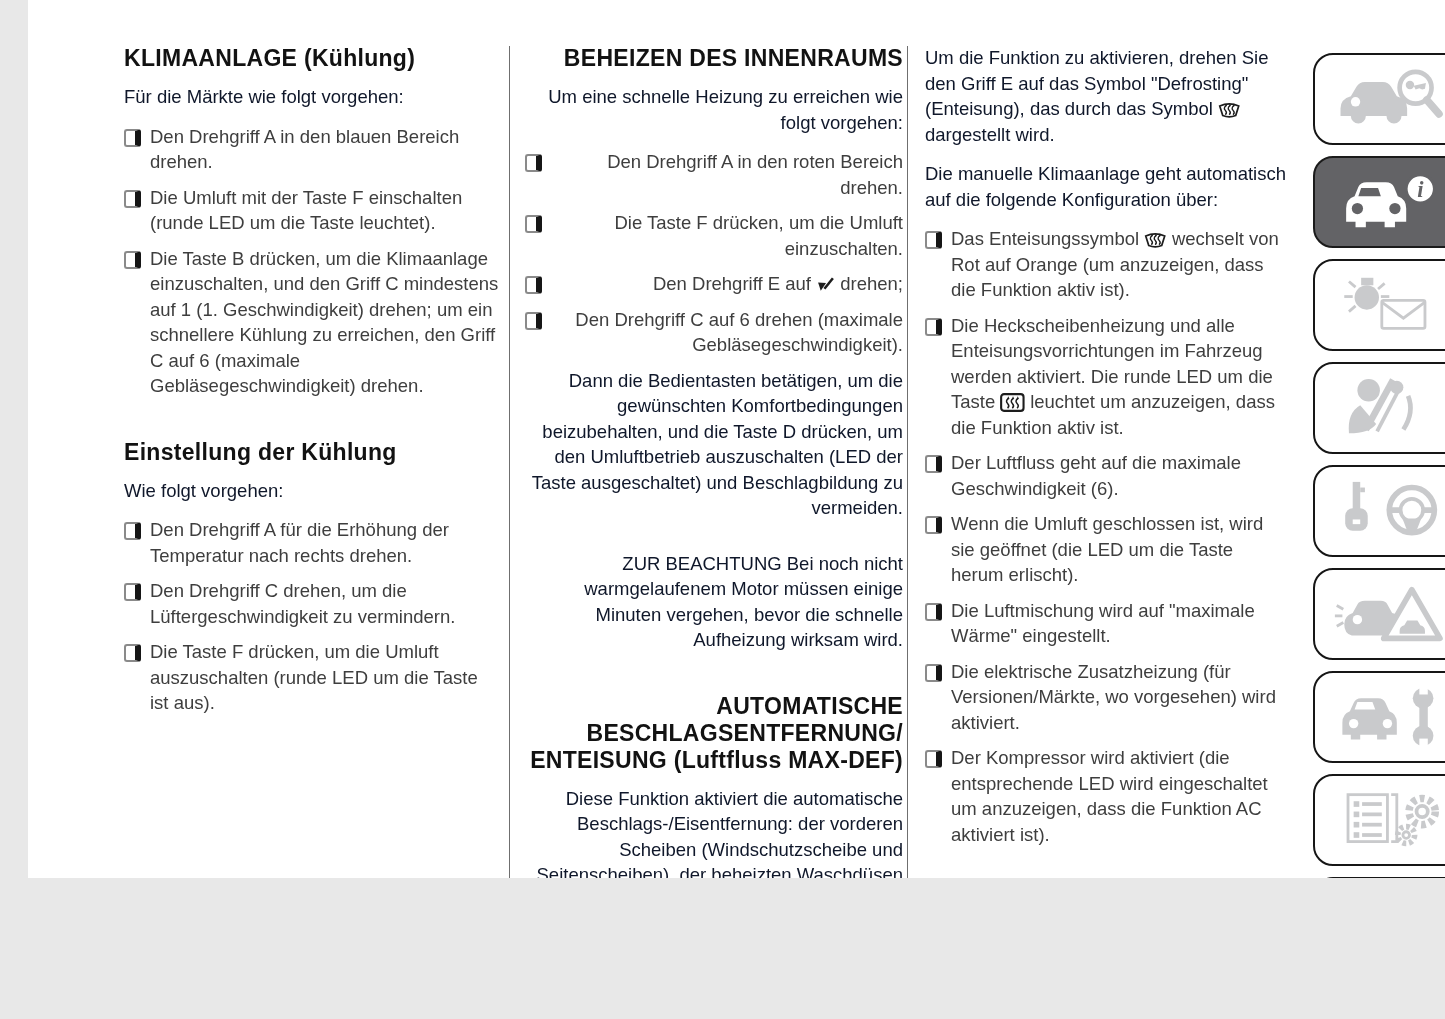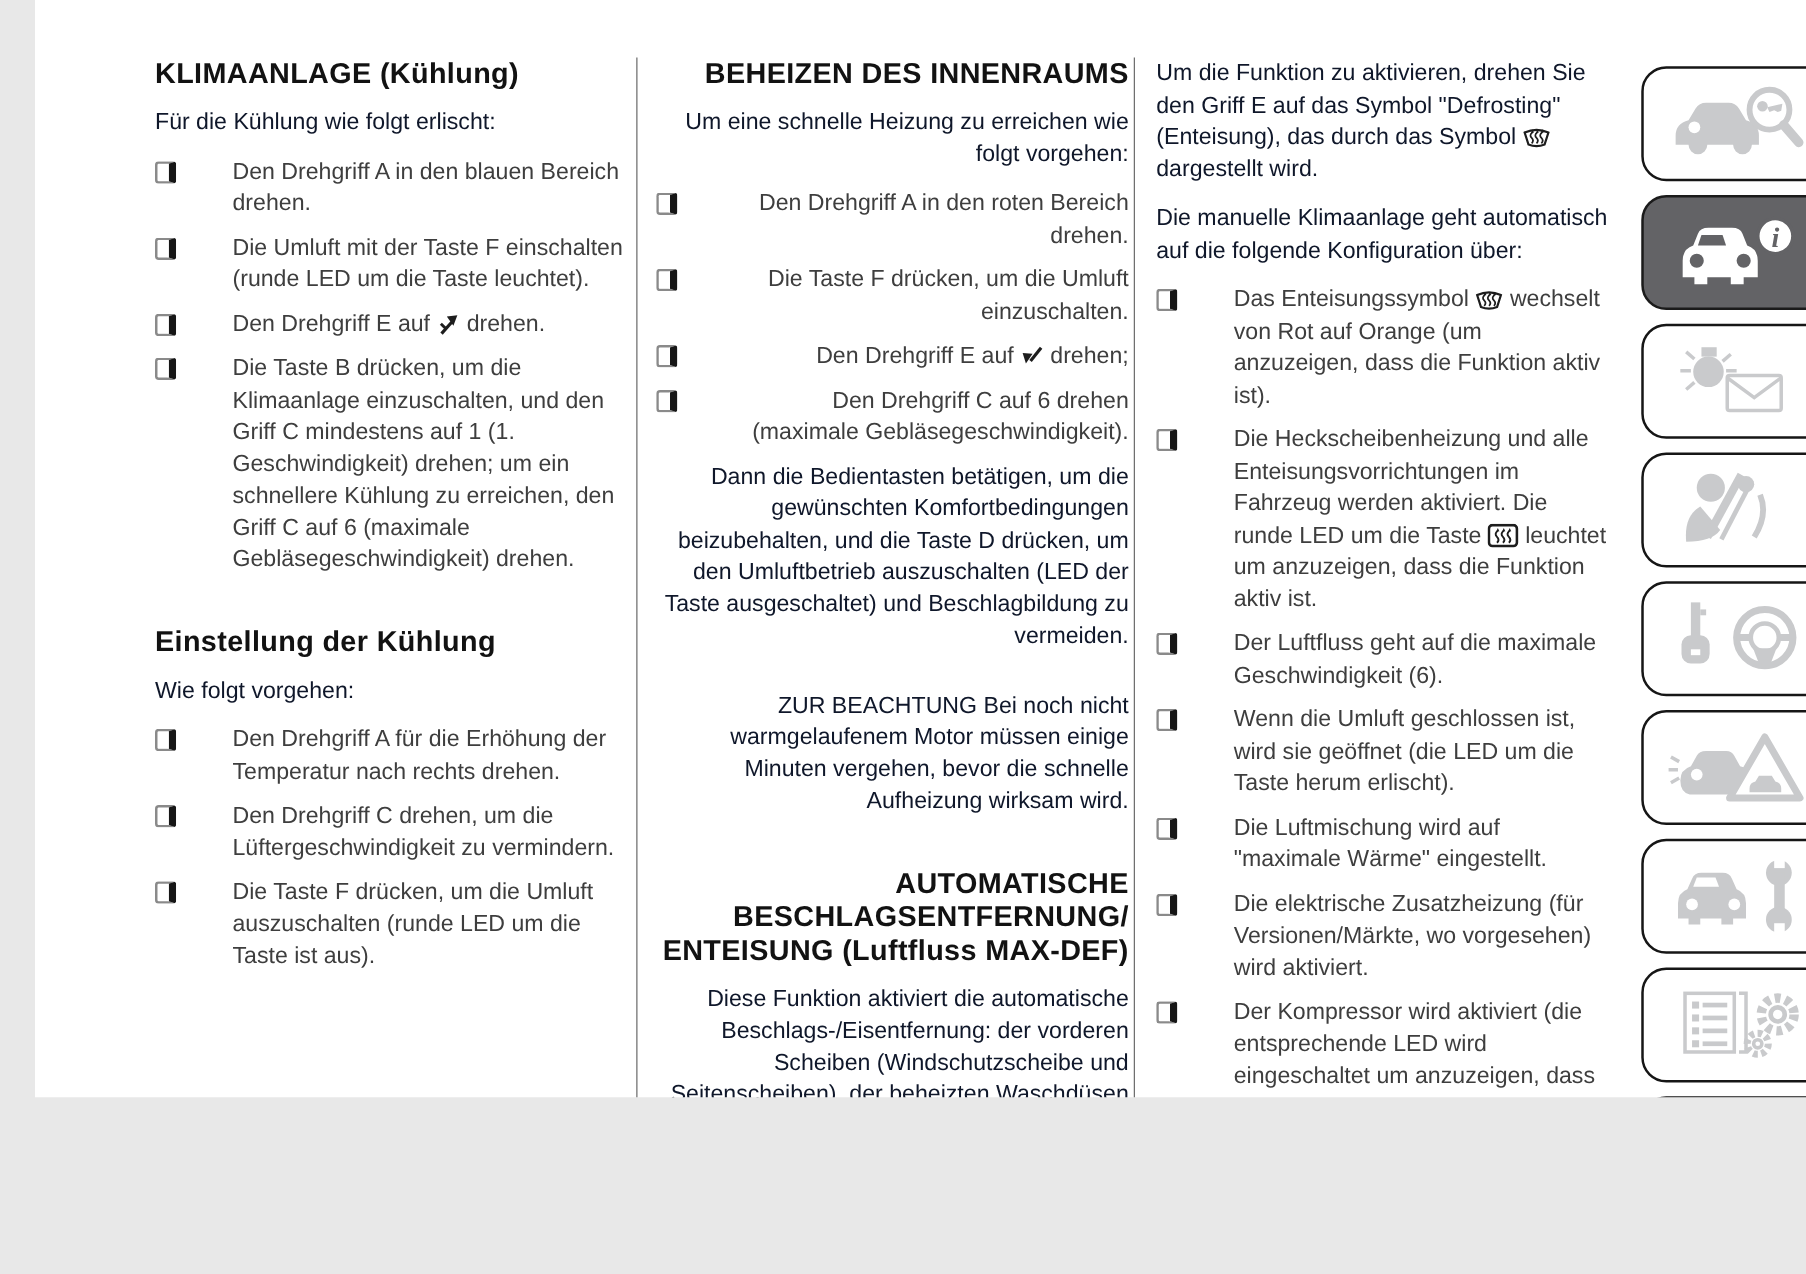--- a/index.html
+++ b/index.html
@@ -15,21 +15,21 @@
   .vdiv{position:absolute; top:46px; height:902px; width:1px; background:#6f6f6f;}
   #vdiv1{left:481px;} #vdiv2{left:879px;}
 
   .h1{
     font-weight:bold; color:#121212; font-size:23px; line-height:27px;
     letter-spacing:.3px; margin:0 0 12px 0;
   }
   .h1.mt{margin-top:40px;}
   .p{color:#0f172a; font-size:18.5px; line-height:25.5px; margin:0 0 14px 0; overflow-wrap:break-word;}
   .p.note{margin-top:30px;}
-  .li{display:flex; margin:0 0 10px 0; color:#3e3e3e; font-size:18.5px; line-height:25.5px;gap:36px;}
+  .li{display:flex; margin:0 0 10px 0; color:#3e3e3e; font-size:18.5px; line-height:25.5px;}
   .li-text{flex:1; overflow-wrap:break-word;}
   .bullet{
     flex:none; width:9px; height:14px; margin:5px 9px 0 0;
     border:2px solid #8a8a8a; border-right:6px solid #161616; border-radius:3px;
     background:#fff;
   }
   .inline-icon{display:inline-block; color:#1d1d1d;}
   .inline-icon svg{height:19px; width:auto; vertical-align:-4px;}
 
   
@@ -46,36 +46,28 @@
     position:absolute; left:1305px; top:948px;
     font-size:22px; font-weight:bold; color:#6d28d9;
   }
 </style>
 </head>
 <body>
 
 <div class="page">
   <div id="col1" class="col">
       <div class="h1">KLIMAANLAGE (Kühlung)</div>
-      <div class="p">Für die Kühlung wie folgt erlischt:</div>
+      <div class="p">Für die Märkte wie folgt vorgehen:</div>
       <div class="li">
         <span class="bullet"></span>
         <div class="li-text">Den Drehgriff A in den blauen Bereich drehen.</div>
       </div>
       <div class="li">
         <span class="bullet"></span>
         <div class="li-text">Die Umluft mit der Taste F einschalten (runde LED um die Taste leuchtet).</div>
-      </div>
-      <div class="li">
-        <span class="bullet"></span>
-        <div class="li-text">Den Drehgriff E auf <span class="inline-icon"><svg viewBox="0 0 18 18">
-              <path d="M4 16 L12 7" stroke="currentColor" stroke-width="2.4" fill="none"></path>
-              <path d="M8 3 L16 2 L13 10 Z" fill="currentColor"></path>
-              <path d="M3.5 8.5 L7 12" stroke="currentColor" stroke-width="2.2" fill="none"></path>
-            </svg></span> drehen.</div>
       </div>
       <div class="li">
         <span class="bullet"></span>
         <div class="li-text">Die Taste B drücken, um die Klimaanlage einzuschalten, und den Griff C mindestens auf 1 (1. Geschwindigkeit) drehen; um ein schnellere Kühlung zu erreichen, den Griff C auf 6 (maximale Gebläsegeschwindigkeit) drehen.</div>
       </div>
       <div class="h1 mt">Einstellung der Kühlung</div>
       <div class="p">Wie folgt vorgehen:</div>
       <div class="li">
         <span class="bullet"></span>
         <div class="li-text">Den Drehgriff A für die Erhöhung der Temperatur nach rechts drehen.</div>

